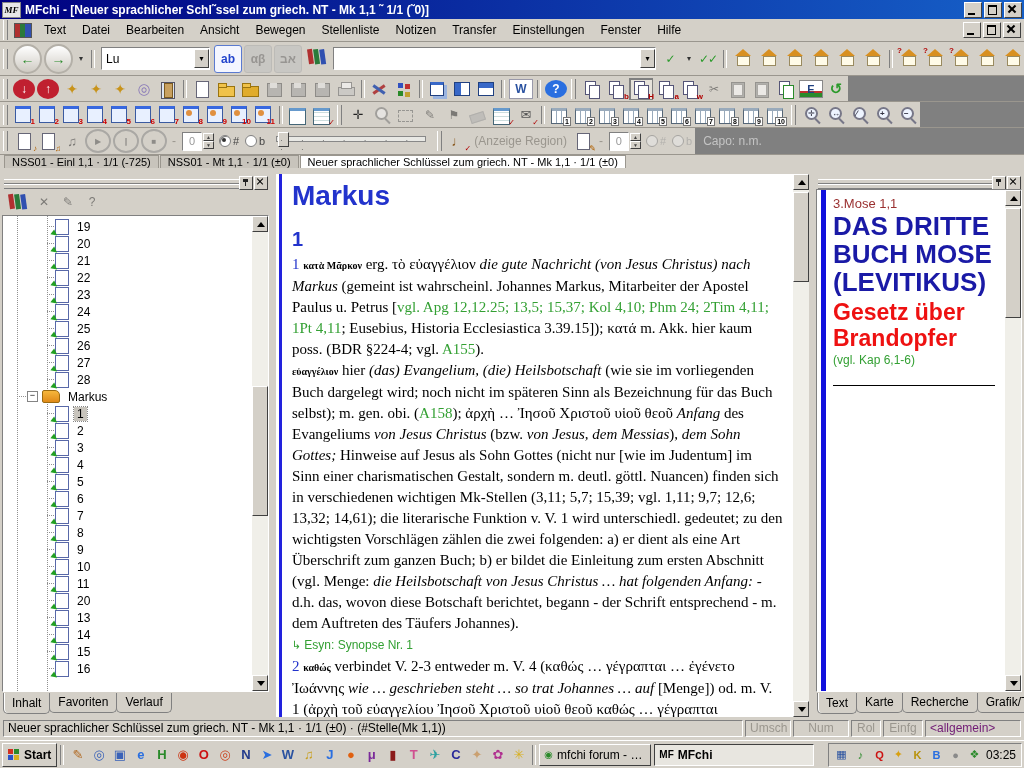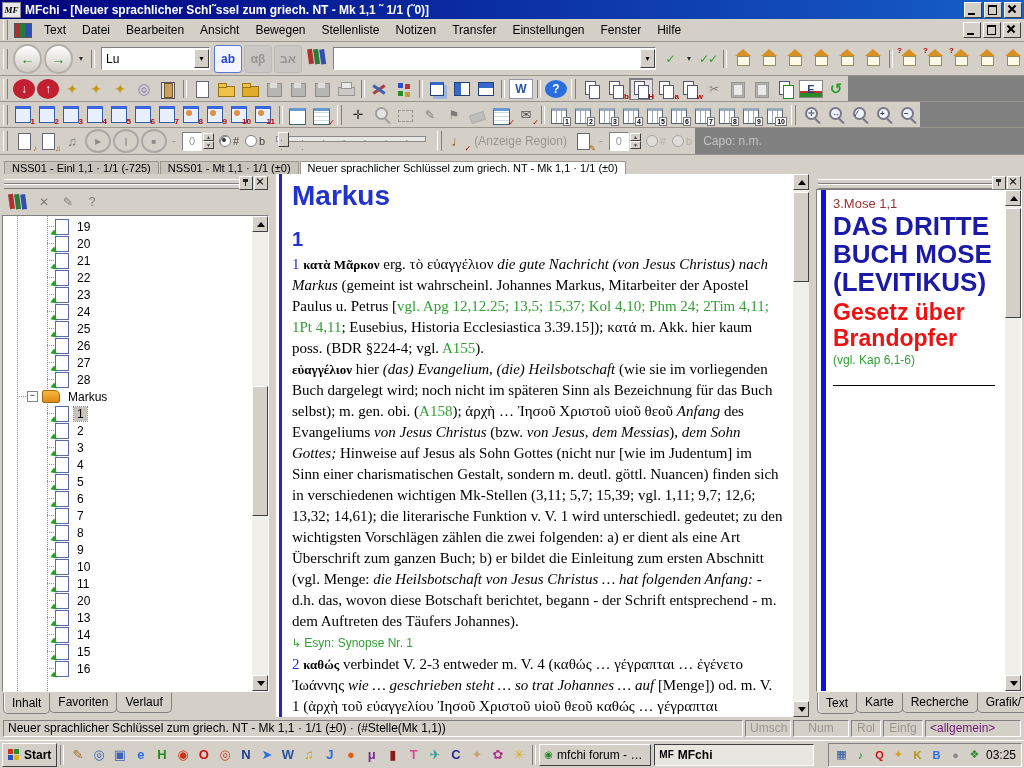--- a/index.html
+++ b/index.html
@@ -127,21 +127,21 @@
   .rdot.on::after{content:"";position:absolute;left:2px;top:2px;width:4px;height:4px;border-radius:50%;background:#333;}
   .radio.dis{color:#9a968e;} .radio.dis .rdot{background:#e8e8e8;}
   .slider{width:150px;height:18px;position:relative;margin:0 8px;flex:none;}
   .slider::before{content:"";position:absolute;left:0;right:0;top:4px;height:4px;border:1px solid #888;background:#e8e8e4;}
   .slider::after{content:"· · · · · · · · ·";position:absolute;bottom:-4px;left:4px;font-size:8px;color:#666;letter-spacing:8px;}
   .sthumb{position:absolute;left:2px;top:0;width:9px;height:13px;background:#d4d0c8;border:1px solid;border-color:#fff #404040 #404040 #fff;}
   .darkfill{flex:1 1 0;align-self:stretch;background:#808080;display:flex;align-items:center;min-width:10px;}
   .darklabel{color:#c4c4c4;font-size:12px;padding-left:8px;white-space:nowrap;}
   
   .tabstrip{position:absolute;left:0;top:155px;width:1024px;height:19px;background:#d4d0c8;
-    display:flex;align-items:flex-end;padding-left:4px;box-sizing:border-box;}
+    display:flex;align-items:flex-start;padding-left:4px;box-sizing:border-box;}
   .vtab{display:flex;align-items:center;padding:0 7px;font-size:11px;color:#000;background:#c8c4bc;
     border:1px solid #9a968e;border-bottom:none;margin-right:1px;white-space:nowrap;}
   .vtab.act{background:#fff;}
   
   .main{position:absolute;left:0;top:174px;width:1024px;height:543px;display:flex;background:#808080;}
   .split{width:5px;background:#d4d0c8;flex:none;}
   
   .leftpanel{width:271px;flex:none;background:#d4d0c8;display:flex;flex-direction:column;box-sizing:border-box;}
   .ptitle{height:13px;margin:2px 2px 0;position:relative;flex:none;}
   .ptitle::before{content:"";position:absolute;left:2px;right:30px;top:3px;height:3px;border-top:1px solid #fff;border-bottom:1px solid #808080;}
@@ -182,21 +182,21 @@
   .tri.down{border-left:4px solid transparent;border-right:4px solid transparent;border-top:5px solid #000;}
   .sthumbv{position:absolute;left:0;width:16px;background:#d4d0c8;border:1px solid;border-color:#fff #404040 #404040 #fff;box-sizing:border-box;}
   
   .centerpanel{flex:1;background:#fff;position:relative;overflow:hidden;}
   .doccontent{position:absolute;left:0;top:0;right:16px;bottom:0;padding:6px 10px 0 16px;overflow:hidden;}
   .bluebar{position:absolute;left:3px;top:0;bottom:0;width:3px;background:#2222dd;}
   .bookhead{font:bold 28px "Liberation Sans","DejaVu Sans",sans-serif;color:#2233cc;margin:0 0 16px;}
   .chaphead{font:bold 20px "Liberation Sans","DejaVu Sans",sans-serif;color:#2233cc;margin:0 0 3px;}
   .para{font:15px/21px "Liberation Serif","DejaVu Serif",serif;color:#000;margin:0;}
   .sg-v{color:#2233cc;}
-  .sg-gb{font-weight:bold;font-size:13px;}
+  .sg-gb{font-weight:bold;font-size:10px;}
   .sg-i{font-style:italic;}
   .sg-grn{color:#33a033;}
   .para.esyn{font:12px/16px "Liberation Sans","DejaVu Sans",sans-serif;color:#33a033;margin:3px 0;}
   .sg-esyni{font-size:11px;}
   
   .rightpanel{width:210px;flex:none;background:#d4d0c8;display:flex;flex-direction:column;box-sizing:border-box;}
   .rbody{flex:1;margin:0 2px;background:#fff;border:1px solid;border-color:#808080 #fff #fff #808080;position:relative;overflow:hidden;}
   .rcontent{position:absolute;left:0;top:0;right:16px;bottom:0;padding:4px 6px 0 16px;overflow:hidden;}
   .rbluebar{position:absolute;left:4px;top:0;bottom:0;width:5px;background:#1111dd;}
   .rref{font-size:13px;color:#9a3030;margin:2px 0 1px;}

